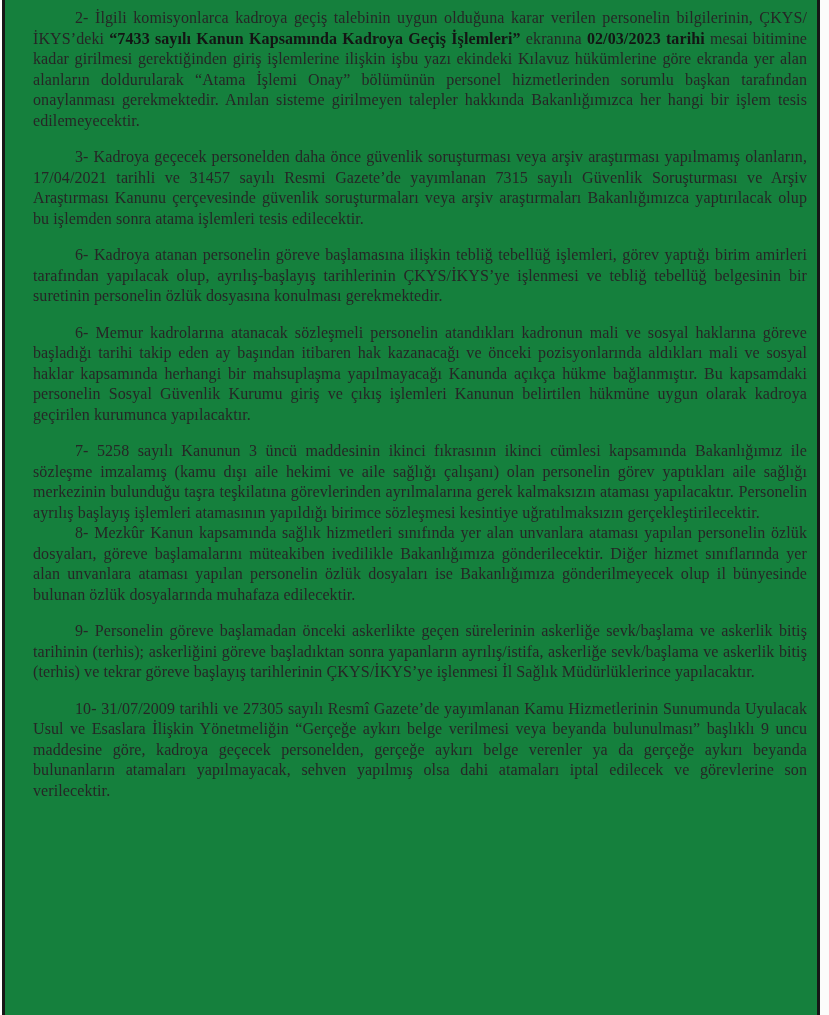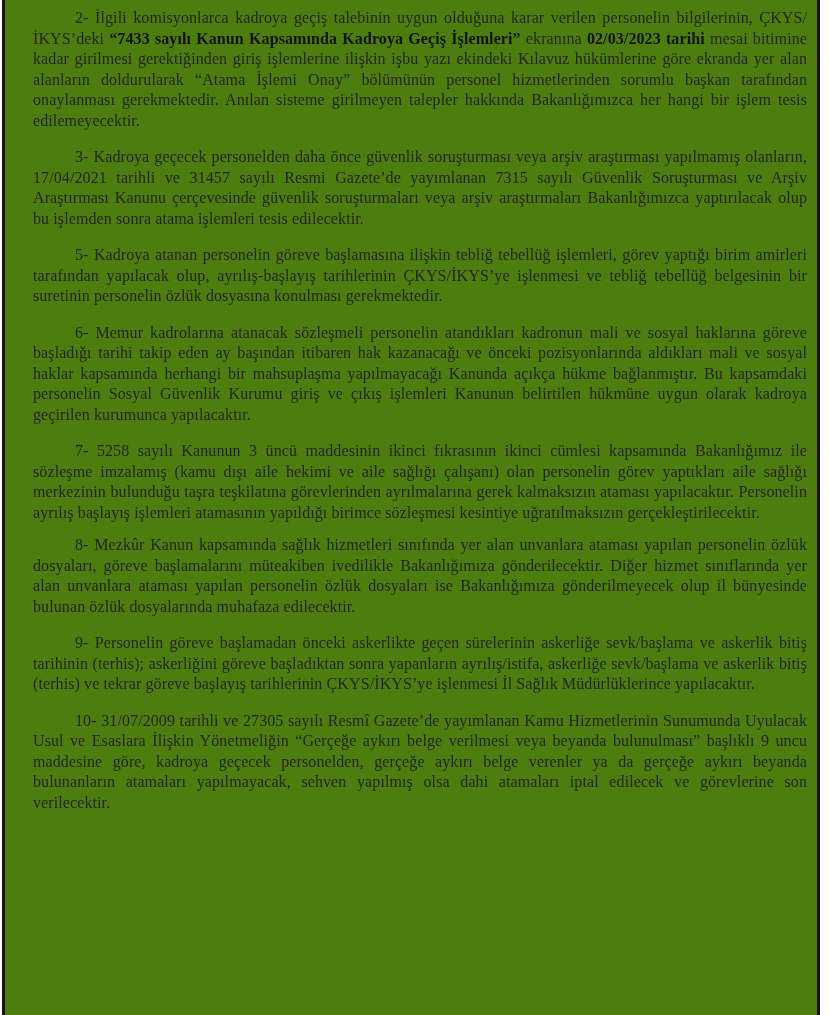--- a/index.html
+++ b/index.html
@@ -12,21 +12,21 @@
     height: 1015px;
     position: relative;
     overflow: hidden;
   }
   .scan-page {
     position: absolute;
     left: 5px;
     top: 0;
     width: 812px;
     height: 100%;
-    background: #4d7c0f;
+    background: #15803d;
   }
   .edge-line {
     position: absolute;
     top: 0;
     width: 3px;
     height: 100%;
     background: #161616;
   }
   .edge-line.left  { left: 2px; }
   .edge-line.right { left: 817px; }
@@ -49,40 +49,40 @@
     color: #262626;
     text-align: justify;
     filter: blur(0.3px);
     letter-spacing: 0.1px;
   }
   .text-block p {
     margin: 0 0 16px 0;
     text-indent: 42px;
   }
   .text-block p.tight {
-    margin-bottom: 12px;
+    margin-bottom: 0;
   }
   .text-block b {
     font-weight: bold;
     color: #141414;
   }
 </style>
 </head>
 <body>
 
 <div class="scan-page">
 
   <div class="text-block">
 
     <p><span>2- İlgili komisyonlarca kadroya geçiş talebinin uygun olduğuna karar verilen personelin bilgilerinin, ÇKYS/İKYS’deki </span><b>“7433 sayılı Kanun Kapsamında Kadroya Geçiş İşlemleri”</b><span> ekranına </span><b>02/03/2023 tarihi</b><span> mesai bitimine kadar girilmesi gerektiğinden giriş işlemlerine ilişkin işbu yazı ekindeki Kılavuz hükümlerine göre ekranda yer alan alanların doldurularak “Atama İşlemi Onay” bölümünün personel hizmetlerinden sorumlu başkan tarafından onaylanması gerekmektedir. Anılan sisteme girilmeyen talepler hakkında Bakanlığımızca her hangi bir işlem tesis edilemeyecektir.</span></p>
 
     <p>3- Kadroya geçecek personelden daha önce güvenlik soruşturması veya arşiv araştırması yapılmamış olanların, 17/04/2021 tarihli ve 31457 sayılı Resmi Gazete’de yayımlanan 7315 sayılı Güvenlik Soruşturması ve Arşiv Araştırması Kanunu çerçevesinde güvenlik soruşturmaları veya arşiv araştırmaları Bakanlığımızca yaptırılacak olup bu işlemden sonra atama işlemleri tesis edilecektir.</p>
 
 
-    <p>5- Kadroya atanan personelin göreve başlamasına ilişkin tebliğ tebellüğ işlemleri, görev yaptığı birim amirleri tarafından yapılacak olup, ayrılış-başlayış tarihlerinin ÇKYS/İKYS’ye işlenmesi ve tebliğ tebellüğ belgesinin bir suretinin personelin özlük dosyasına konulması gerekmektedir.</p>
+    <p>6- Kadroya atanan personelin göreve başlamasına ilişkin tebliğ tebellüğ işlemleri, görev yaptığı birim amirleri tarafından yapılacak olup, ayrılış-başlayış tarihlerinin ÇKYS/İKYS’ye işlenmesi ve tebliğ tebellüğ belgesinin bir suretinin personelin özlük dosyasına konulması gerekmektedir.</p>
 
     <p>6- Memur kadrolarına atanacak sözleşmeli personelin atandıkları kadronun mali ve sosyal haklarına göreve başladığı tarihi takip eden ay başından itibaren hak kazanacağı ve önceki pozisyonlarında aldıkları mali ve sosyal haklar kapsamında herhangi bir mahsuplaşma yapılmayacağı Kanunda açıkça hükme bağlanmıştır. Bu kapsamdaki personelin Sosyal Güvenlik Kurumu giriş ve çıkış işlemleri Kanunun belirtilen hükmüne uygun olarak kadroya geçirilen kurumunca yapılacaktır.</p>
 
     <p class="tight">7- 5258 sayılı Kanunun 3 üncü maddesinin ikinci fıkrasının ikinci cümlesi kapsamında Bakanlığımız ile sözleşme imzalamış (kamu dışı aile hekimi ve aile sağlığı çalışanı) olan personelin görev yaptıkları aile sağlığı merkezinin bulunduğu taşra teşkilatına görevlerinden ayrılmalarına gerek kalmaksızın ataması yapılacaktır. Personelin ayrılış başlayış işlemleri atamasının yapıldığı birimce sözleşmesi kesintiye uğratılmaksızın gerçekleştirilecektir.</p>
 
 
     <p>8- Mezkûr Kanun kapsamında sağlık hizmetleri sınıfında yer alan unvanlara ataması yapılan personelin özlük dosyaları, göreve başlamalarını müteakiben ivedilikle Bakanlığımıza gönderilecektir. Diğer hizmet sınıflarında yer alan unvanlara ataması yapılan personelin özlük dosyaları ise Bakanlığımıza gönderilmeyecek olup il bünyesinde bulunan özlük dosyalarında muhafaza edilecektir.</p>
 
     <p>9- Personelin göreve başlamadan önceki askerlikte geçen sürelerinin askerliğe sevk/başlama ve askerlik bitiş tarihinin (terhis); askerliğini göreve başladıktan sonra yapanların ayrılış/istifa, askerliğe sevk/başlama ve askerlik bitiş (terhis) ve tekrar göreve başlayış tarihlerinin ÇKYS/İKYS’ye işlenmesi İl Sağlık Müdürlüklerince yapılacaktır.</p>
 

